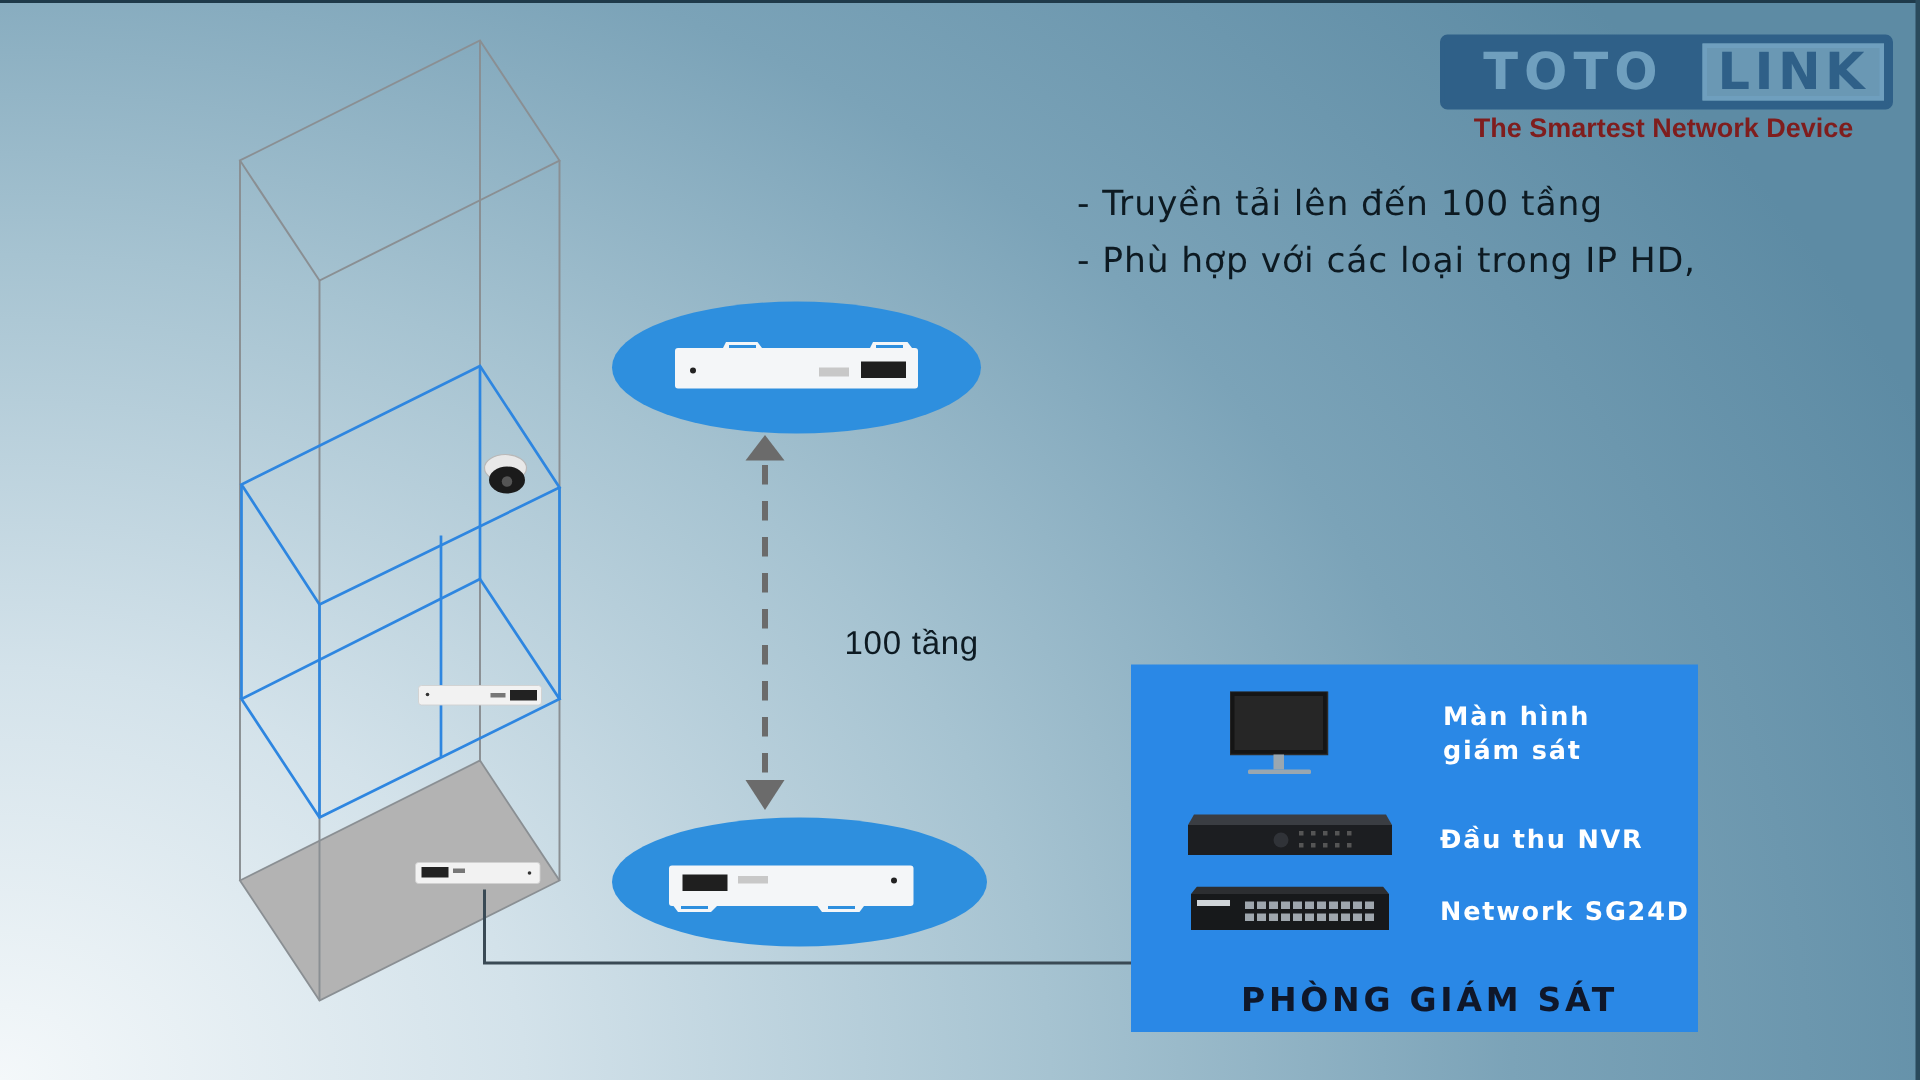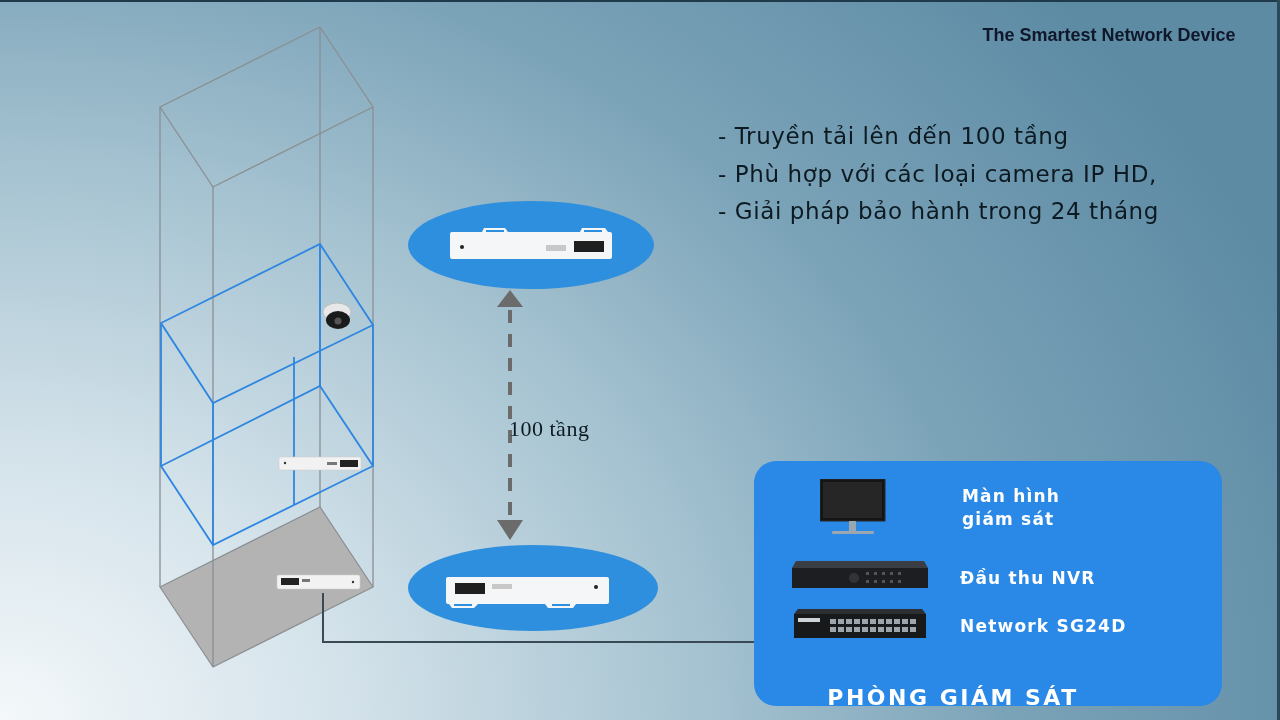--- a/index.html
+++ b/index.html
@@ -10,33 +10,33 @@
   }
   .frame-top { position:absolute; left:0; top:0; width:1280px; height:2px; background:#1f3a4a; }
   .frame-right { position:absolute; right:0; top:0; width:3px; height:720px; background:#2a4a5c; }
 
   .logo { position:absolute; left:960px; top:23px; width:302px; }
   .logo-box { height:50px; border:3px solid #2f6088; border-radius:5px; background:#2f6088; display:flex; box-sizing:border-box; }
   .logo-toto { flex: 0 0 172px; display:flex; align-items:center; justify-content:center;
     color:#6f9fbe; font-family:"DejaVu Sans", sans-serif; font-weight:bold; font-size:34px; letter-spacing:4px; }
   .logo-link { flex:1; margin:3px 3px 3px 0; border:3px solid #6f9fbe; background:#6a98b4; display:flex; align-items:center; justify-content:center;
     color:#2f6088; font-family:"DejaVu Sans", sans-serif; font-weight:bold; font-size:34px; letter-spacing:3px; box-sizing:border-box;}
-  .logo-tag { text-align:center; color:#0f172a; font-family:"Liberation Sans", sans-serif; font-size:18px; font-weight:bold; margin-top:2px; margin-left:-4px; }
+  .logo-tag { text-align:center; color:#7f1d1d; font-family:"Liberation Sans", sans-serif; font-size:18px; font-weight:bold; margin-top:2px; margin-left:-4px; }
 
   .features { position:absolute; left:718px; top:118px; width:540px; color:#0d1a22;
     font-family:"DejaVu Sans", sans-serif; font-size:23px; line-height:37.5px; letter-spacing:0.6px; }
   .features div { white-space:nowrap; }
 
   svg.diagram { position:absolute; left:0; top:0; }
 
-  .floors-label { position:absolute; left:509px; top:416px; font-size:22px; color:#0d1a22; font-family:Liberation Serif, serif; letter-spacing:0.5px; }
+  .floors-label { position:absolute; left:563px; top:416px; font-size:22px; color:#0d1a22; font-family:Liberation Sans, sans-serif; letter-spacing:0.5px; }
 
-  .room { position:absolute; left:754px; top:461px; width:468px; height:245px; background:#2a88e6;border-radius:22px; }
+  .room { position:absolute; left:754px; top:443px; width:378px; height:245px; background:#2a88e6; }
   .room-item-label { position:absolute; color:#fff; font-family:"DejaVu Sans", sans-serif; font-weight:bold; font-size:17px; letter-spacing:1.2px; line-height:23px; }
-  .room-title { position:absolute; left:0; width:398px; top:212px; text-align:center; color:#ffffff; font-family:"DejaVu Sans", sans-serif; font-weight:bold; font-size:22px; letter-spacing:2.5px;margin-top:12px; }
+  .room-title { position:absolute; left:0; width:398px; top:212px; text-align:center; color:#0f172a; font-family:"DejaVu Sans", sans-serif; font-weight:bold; font-size:22px; letter-spacing:2.5px; }
 
   .device { position:absolute; }
 </style>
 </head>
 <body>
 
 <div class="frame-top"></div>
 <div class="frame-right"></div>
 
 <svg class="diagram" width="1280" height="720" viewBox="0 0 1280 720">
@@ -110,27 +110,30 @@
   <g fill="#6b6b6b" stroke="#6b6b6b">
     <polygon points="510,290 497,307 523,307" stroke="none"></polygon>
     <line x1="510" y1="310" x2="510" y2="520" stroke-width="4" stroke-dasharray="13,11"></line>
     <polygon points="510,540 497,520 523,520" stroke="none"></polygon>
   </g>
 </svg>
 
 <div class="floors-label">100 tầng</div>
 
 <div class="logo">
+  <div class="logo-box">
+    <div class="logo-toto">TOTO</div>
+    <div class="logo-link">LINK</div>
+  </div>
   <div class="logo-tag">The Smartest Network Device</div>
 </div>
 
 <div class="features">
   <div>- Truyền tải lên đến 100 tầng</div>
-  <div>- Phù hợp với các loại camera IP HD,</div>
-  <div>- Giải pháp bảo hành trong 24 tháng</div>
+  <div>- Phù hợp với các loại trong IP HD,</div>
 </div>
 
 <div class="room">
 
   <svg class="device" style="left:66px;top:18px" width="68" height="60" viewBox="0 0 68 60">
     <rect x="0" y="0" width="65" height="42" fill="#151515" stroke="#2a2a2a"></rect>
     <rect x="3" y="3" width="59" height="36" fill="#262626"></rect>
     <rect x="29" y="42" width="7" height="10" fill="#9aa7b0"></rect>
     <rect x="12" y="52" width="42" height="3" rx="1" fill="#9aa7b0"></rect>
   </svg>

